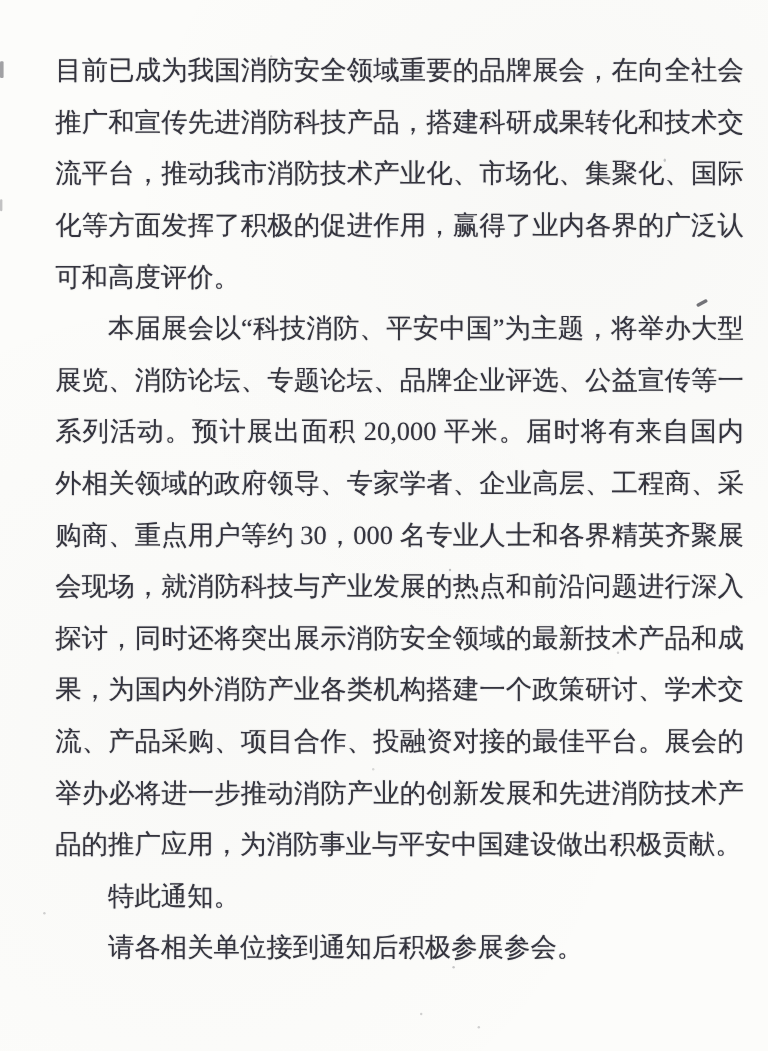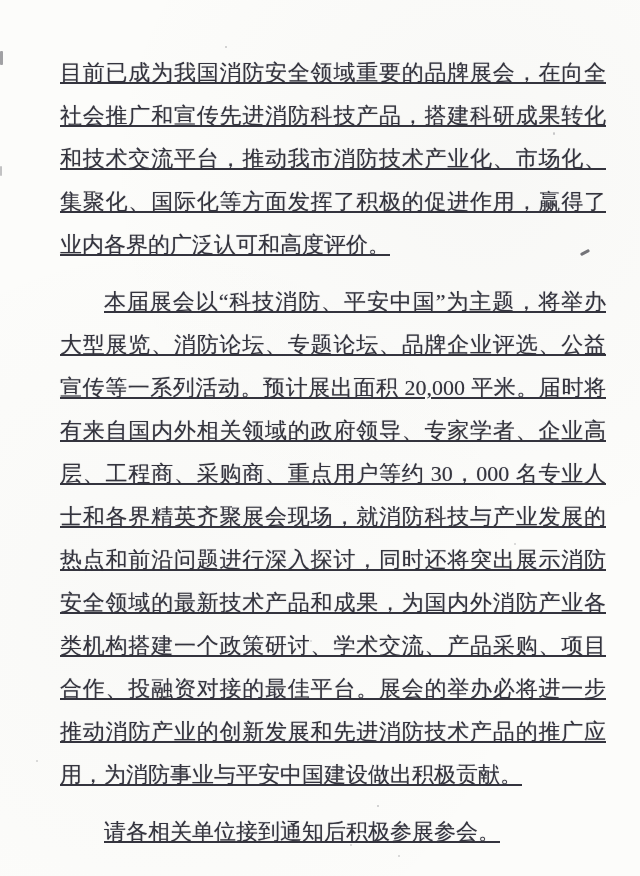--- a/index.html
+++ b/index.html
@@ -21,21 +21,21 @@
     position: absolute;
     left: 46px; top: 37px;
     width: 574px;
     font-size: 22px;
     line-height: 43px;
     color: #34343e;
     text-align: justify;
     text-shadow: 0 0 1px rgba(52,52,62,0.45);
     letter-spacing: 0;
   }
-  .body-text p { margin: 14px; padding: 0; text-decoration: underline; }
+  .body-text p { margin: 0; padding: 0; }
   .body-text p.indent { text-indent: 2em; }
   .speck {
     position: absolute;
     display: block;
     background: #4a4a52;
     border-radius: 50%;
   }
   .edge-mark {
     position: absolute;
     display: block;
@@ -53,22 +53,22 @@
   }
 </style>
 </head>
 <body>
 
 <div class="page">
 
   <div class="body-text">
     <p>目前已成为我国消防安全领域重要的品牌展会，在向全社会推广和宣传先进消防科技产品，搭建科研成果转化和技术交流平台，推动我市消防技术产业化、市场化、集聚化、国际化等方面发挥了积极的促进作用，赢得了业内各界的广泛认可和高度评价。</p>
     <p class="indent">本届展会以“科技消防、平安中国”为主题，将举办大型展览、消防论坛、专题论坛、品牌企业评选、公益宣传等一系列活动。预计展出面积 20,000 平米。届时将有来自国内外相关领域的政府领导、专家学者、企业高层、工程商、采购商、重点用户等约 30，000 名专业人士和各界精英齐聚展会现场，就消防科技与产业发展的热点和前沿问题进行深入探讨，同时还将突出展示消防安全领域的最新技术产品和成果，为国内外消防产业各类机构搭建一个政策研讨、学术交流、产品采购、项目合作、投融资对接的最佳平台。展会的举办必将进一步推动消防产业的创新发展和先进消防技术产品的推广应用，为消防事业与平安中国建设做出积极贡献。</p>
+    <p class="indent">特此通知。</p>
     <p class="indent">请各相关单位接到通知后积极参展参会。</p>
-    <p class="indent">特此通知。</p>
   </div>
 
   <span class="edge-mark" style="left:0; top:51px; width:3px; height:14px; opacity:.55;"></span>
   <span class="edge-mark" style="left:0; top:166px; width:2px; height:10px; opacity:.35;"></span>
   <span class="pen-mark" style="left:580px; top:251px;"></span>
   <span class="speck" style="left:225px; top:46px; width:2px; height:2px; opacity:.3;"></span>
   <span class="speck" style="left:553px; top:132px; width:2px; height:3px; opacity:.3;"></span>
   <span class="speck" style="left:374px; top:474px; width:2px; height:2px; opacity:.35;"></span>
   <span class="speck" style="left:514px; top:543px; width:2px; height:2px; opacity:.25;"></span>
   <span class="speck" style="left:310px; top:640px; width:2px; height:2px; opacity:.2;"></span>

